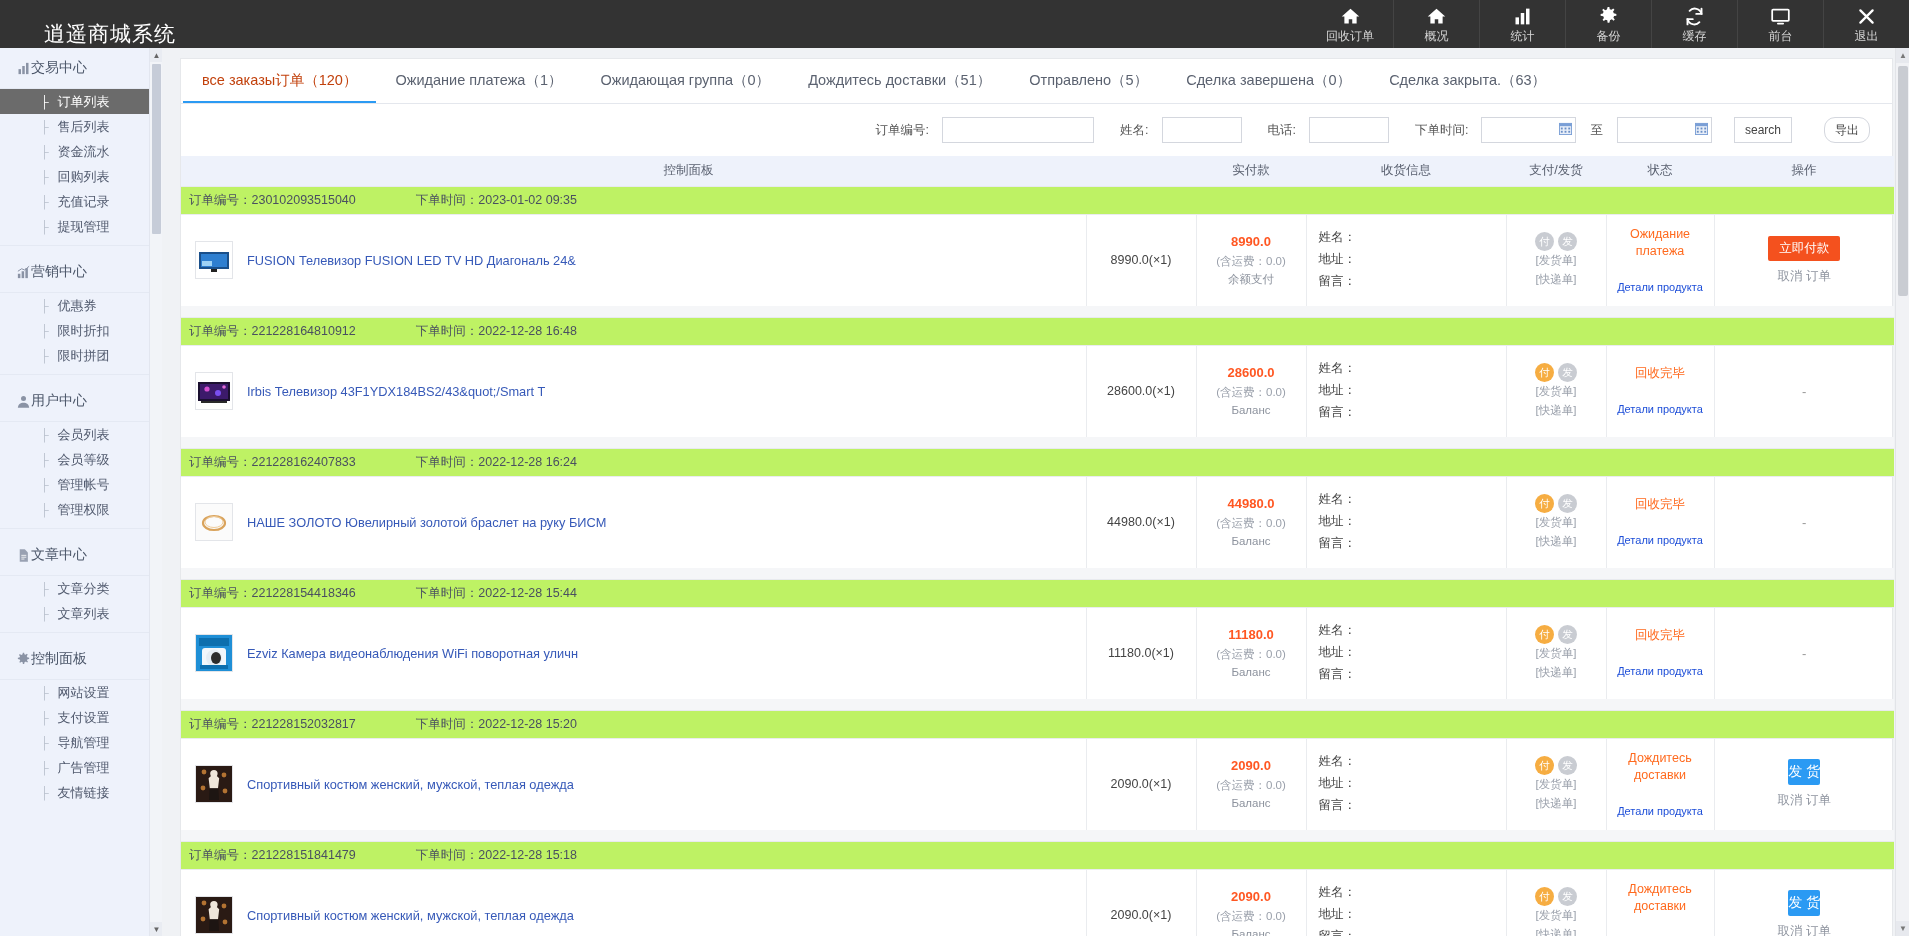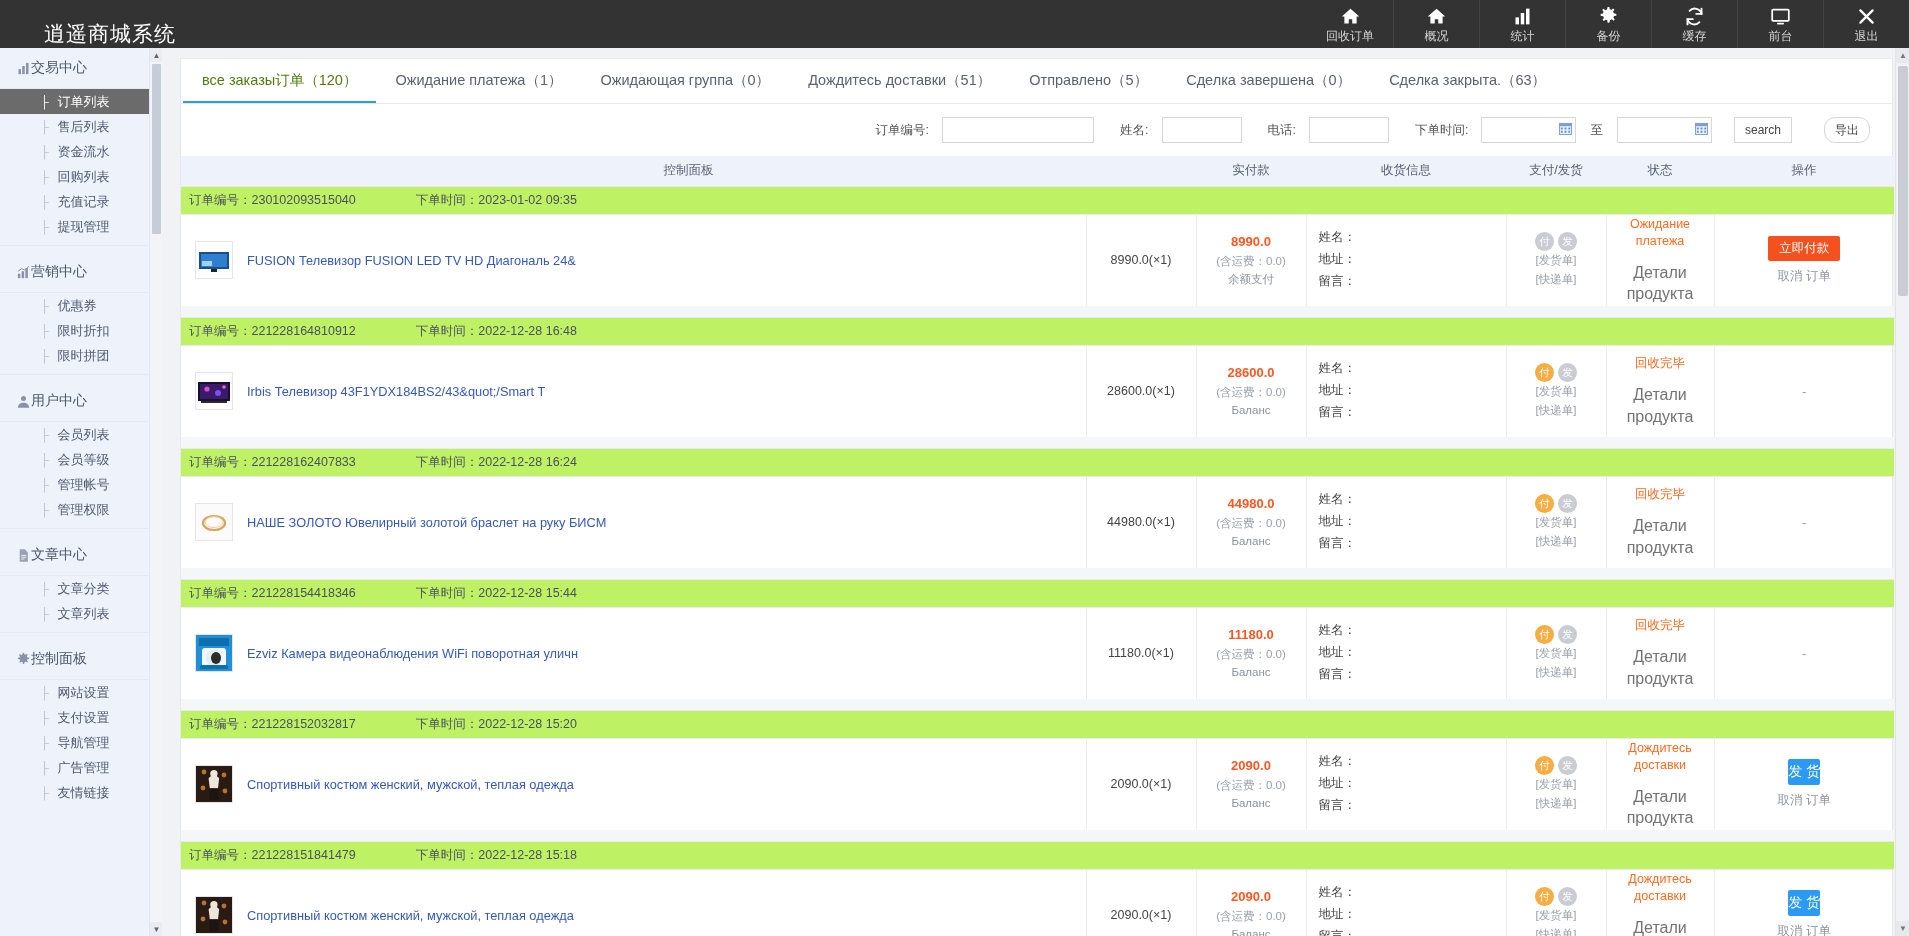--- a/index.html
+++ b/index.html
@@ -94,21 +94,21 @@
   
   .tabs {
     display: flex; align-items: stretch; height: 45px;
     border-bottom: 1px solid #e4e7ed; padding-left: 2px;
   }
   .tab {
     display: flex; align-items: center; padding: 0 19px;
     font-size: 14.5px; color: #5b6270; cursor: pointer;
     border-bottom: 2px solid transparent; white-space: nowrap;
   }
-  .tab.active { color: #4d7c0f; border-bottom-color: #2b9af3; }
+  .tab.active { color: #c2410c; border-bottom-color: #2b9af3; }
 
   
   .filters {
     display: flex; align-items: center; justify-content: flex-end;
     gap: 8px; padding: 11px 22px; height: 52px;
   }
   .f-label { font-size: 12.5px; color: #555; margin-right: 5px; white-space: nowrap; }
   .f-input {
     height: 26px; border: 1px solid #d4d7de; background: #fff;
     font-size: 12px; padding: 0 5px; color: #333; outline: none;
@@ -178,21 +178,21 @@
   .dot {
     display: inline-flex; width: 19px; height: 19px; border-radius: 50%;
     align-items: center; justify-content: center;
     font-size: 10.5px; color: #fff; margin: 0 2px;
   }
   .dot.on  { background: #f6ad42; }
   .dot.off { background: #c9ccd2; }
   .paylink { color: #9aa0ab; font-size: 11.5px; line-height: 1.6; cursor: pointer; }
 
   .st-text { color: #ff6a1e; font-size: 12.5px; line-height: 1.35; }
-  .st-detail { color: #737373; font-size: 16px; line-height: 1.35; margin-top: 12px; cursor: pointer; }
+  .st-detail { color: #1d4ed8; font-size: 11px; line-height: 1.35; margin-top: 20px; cursor: pointer; }
 
   .btn-pay {
     display: inline-block; background: #f4511e; color: #fff; font-size: 12.5px;
     padding: 4px 11px; cursor: pointer; border-radius: 2px;
   }
   .btn-ship {
     display: inline-block; background: #2b9af3; color: #fff; font-size: 14px;
     padding: 4px 0; cursor: pointer; border-radius: 2px;
   }
   .act-cancel { color: #8d939e; font-size: 12.5px; margin-top: 7px; cursor: pointer; }

